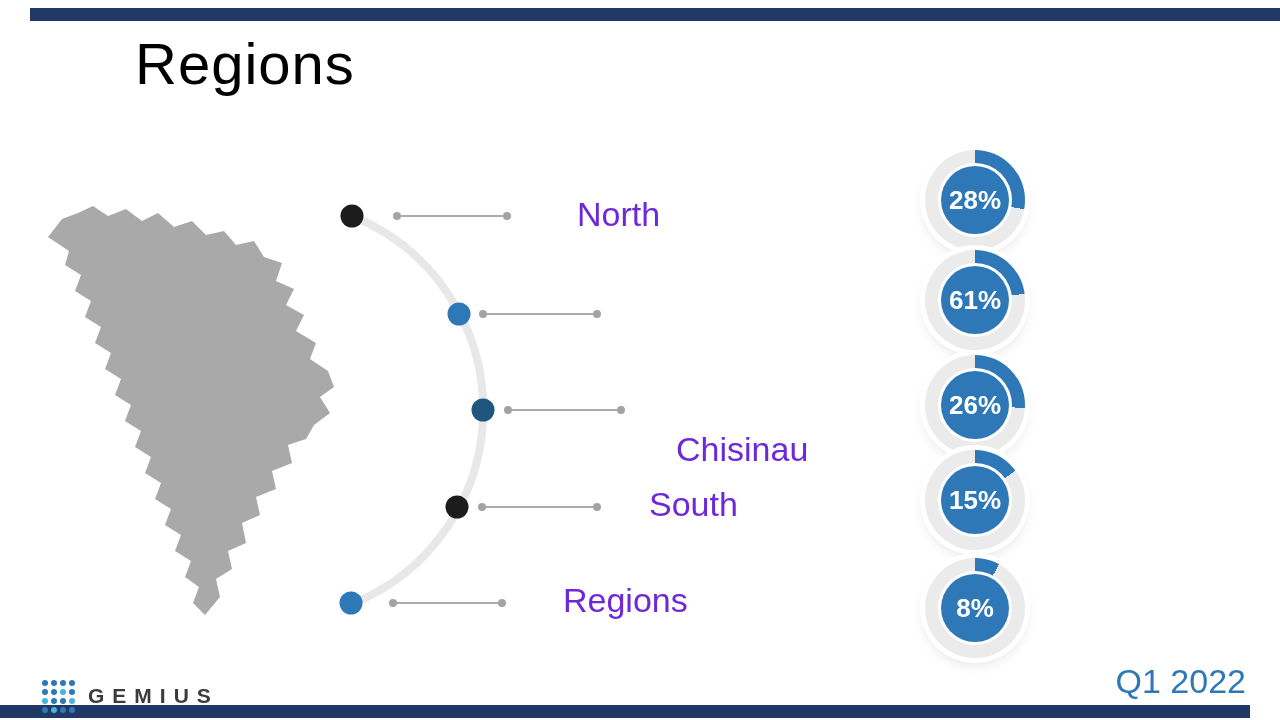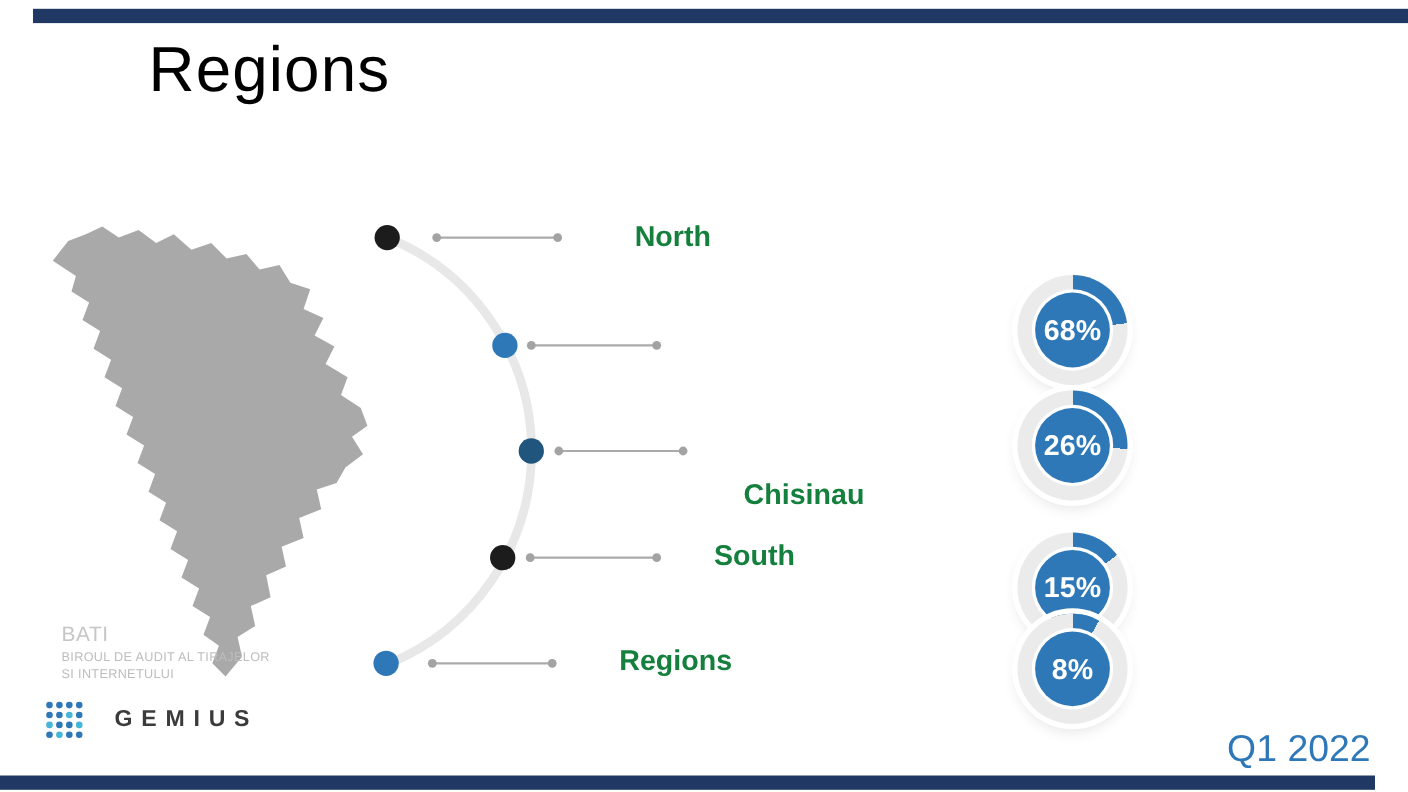--- a/index.html
+++ b/index.html
@@ -8,43 +8,43 @@
   .slide { position:relative; width:1280px; height:720px; background:#fff; overflow:hidden; }
 
   .bar-top    { position:absolute; top:8px; left:30px; right:0; height:13px; background:#1f3864; }
   .bar-bottom { position:absolute; bottom:2px; left:0; right:30px; height:13px; background:#1f3864; }
 
   .title { position:absolute; left:135px; top:30px; font-size:58px; font-weight:400;
            color:#000; letter-spacing:1px; }
 
   .overlay { position:absolute; left:0; top:0; width:1280px; height:720px; }
 
-  .region-label { position:absolute; transform:translateY(-54%); font-size:26px;
-                  font-weight:700; color:#15803d; white-space:nowrap; }
+  .region-label { position:absolute; transform:translateY(-54%); font-size:34px;
+                  font-weight:400; color:#6d28d9; white-space:nowrap; }
   .rl0 { left:577px; top:216px; }
   .rl1 { left:650px; top:314px; }
   .rl2 { left:676px; top:409px;margin-top:42px; }
   .rl3 { left:649px; top:506px;text-align:right; }
   .rl4 { left:563px; top:602px; }
 
   .gauge { position:absolute; left:925px; width:100px; height:100px; border-radius:50%;
            box-shadow:0 0 0 5px #fff, 0 6px 14px rgba(0,0,0,.12);
            display:flex; align-items:center; justify-content:center;
            background:#ebebeb; }
-  .g0{top:150px} .g1{top:250px} .g2{top:355px} .g3{top:484px} .g4{top:558px}
+  .g0{top:150px} .g1{top:250px} .g2{top:355px} .g3{top:450px} .g4{top:558px}
   .gauge .hole { position:absolute; inset:13px; background:#fff; border-radius:50%; }
   .gauge .core { position:relative; width:68px; height:68px; border-radius:50%;
                  background:#2e78b8; color:#fff; font-size:26px; font-weight:700;
                  display:flex; align-items:center; justify-content:center; }
 
   .bati { position:absolute; left:56px; top:566px; line-height:1.3; }
   .bati .t { font-size:19px; color:#c6c6c6; letter-spacing:.5px; }
   .bati .s { font-size:11.5px; color:#bdbdbd; letter-spacing:.3px; }
 
-  .logo { position:absolute; left:40px; top:636px; display:flex; align-items:center; gap:28px;text-align:right; }
+  .logo { position:absolute; left:40px; top:678px; display:flex; align-items:center; gap:12px;text-align:right; }
   .logo .txt { font-size:21px; font-weight:600; letter-spacing:8px; color:#3b3b3b; }
 
   .period { position:absolute; right:34px; top:662px; font-size:34px; color:#2e78b8; }
 </style>
 </head>
 <body>
 
 <div class="slide">
 
   <div class="bar-top"></div>
@@ -83,42 +83,41 @@
     <circle cx="393" cy="603" r="4" fill="#a3a3a3"></circle>
     <circle cx="502" cy="603" r="4" fill="#a3a3a3"></circle>
     <circle cx="351" cy="603" r="11.5" fill="#2e78b8"></circle>
   </svg>
 
   <div class="region-label rl0">North</div>
   <div class="region-label rl2">Chisinau</div>
   <div class="region-label rl3">South</div>
   <div class="region-label rl4">Regions</div>
 
+  <div class="gauge g0" style="background: conic-gradient(rgb(46, 120, 184) 0deg, rgb(46, 120, 184) 28%, rgb(235, 235, 235) 28%, rgb(235, 235, 235) 100%);">
+    <div class="hole"></div>
+    <div class="core">28%</div>
+  </div>
   <div class="gauge g1" style="background: conic-gradient(rgb(46, 120, 184) 0deg, rgb(46, 120, 184) 23%, rgb(235, 235, 235) 23%, rgb(235, 235, 235) 100%);">
     <div class="hole"></div>
-    <div class="core">68%</div>
+    <div class="core">61%</div>
   </div>
   <div class="gauge g2" style="background: conic-gradient(rgb(46, 120, 184) 0deg, rgb(46, 120, 184) 26%, rgb(235, 235, 235) 26%, rgb(235, 235, 235) 100%);">
     <div class="hole"></div>
     <div class="core">26%</div>
   </div>
   <div class="gauge g3" style="background: conic-gradient(rgb(46, 120, 184) 0deg, rgb(46, 120, 184) 15%, rgb(235, 235, 235) 15%, rgb(235, 235, 235) 100%);">
     <div class="hole"></div>
     <div class="core">15%</div>
   </div>
   <div class="gauge g4" style="background: conic-gradient(rgb(46, 120, 184) 0deg, rgb(46, 120, 184) 8%, rgb(235, 235, 235) 8%, rgb(235, 235, 235) 100%);">
     <div class="hole"></div>
     <div class="core">8%</div>
   </div>
 
-  <div class="bati">
-    <div class="t">BATI</div>
-    <div class="s">BIROUL DE AUDIT AL TIRAJELOR</div>
-    <div class="s">SI INTERNETULUI</div>
-  </div>
 
   <div class="logo">
     <svg width="36" height="36" viewBox="0 0 36 36">
       <g fill="#2e78b8">
         <circle cx="5" cy="5" r="3"></circle>
           <circle cx="14" cy="5" r="3"></circle>
           <circle cx="23" cy="5" r="3"></circle>
           <circle cx="32" cy="5" r="3"></circle>
         <circle cx="5" cy="14" r="3"></circle>
           <circle cx="14" cy="14" r="3"></circle>

